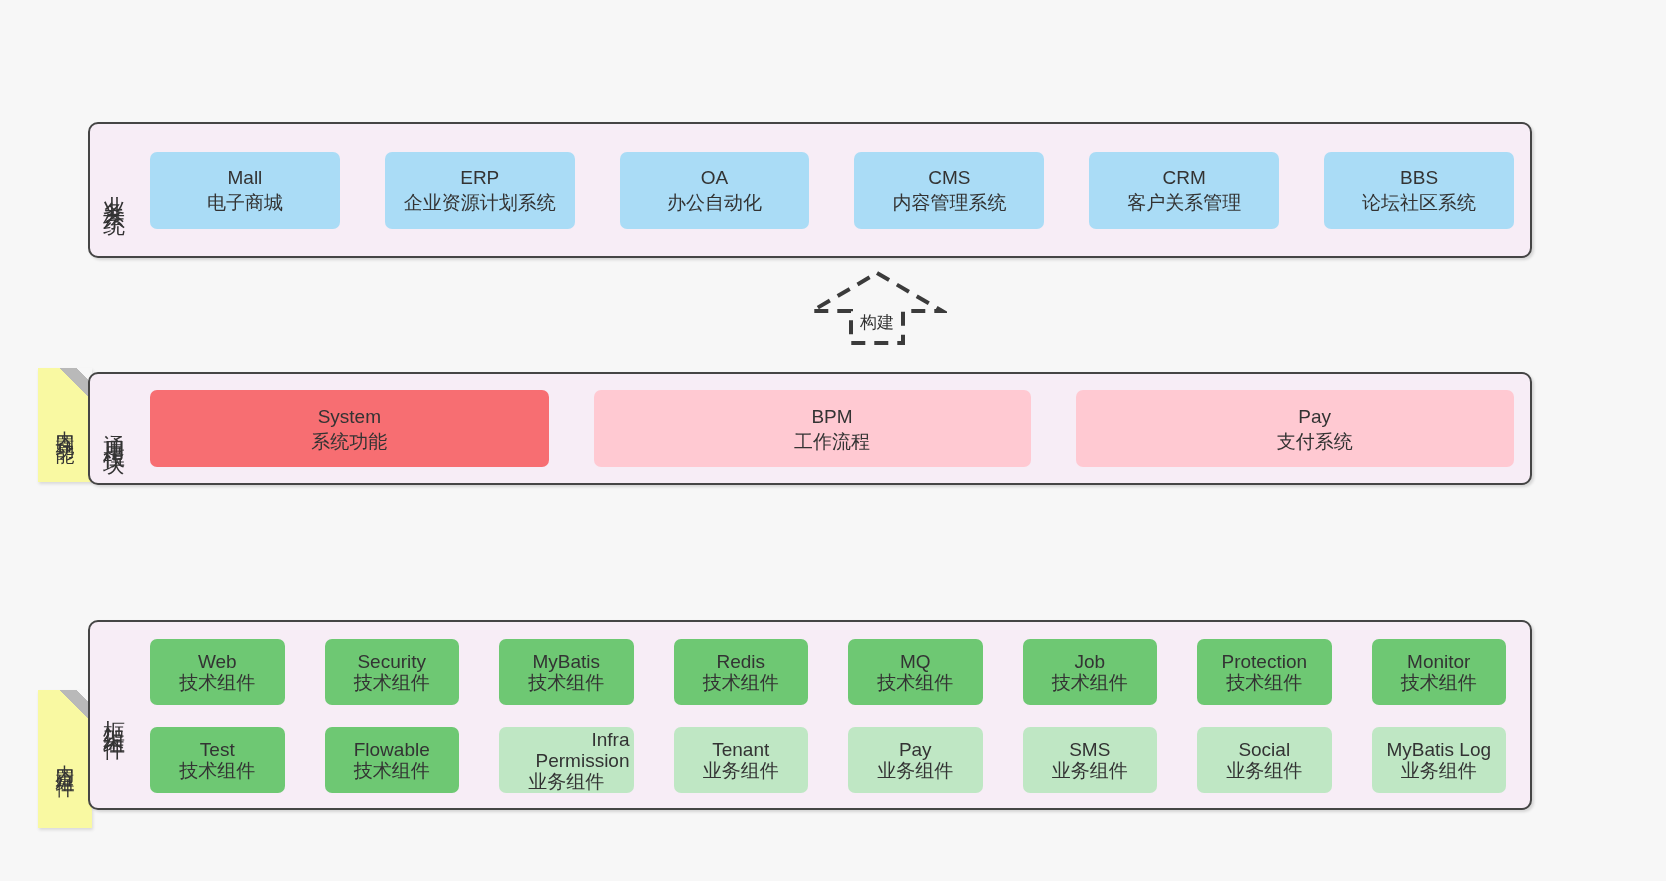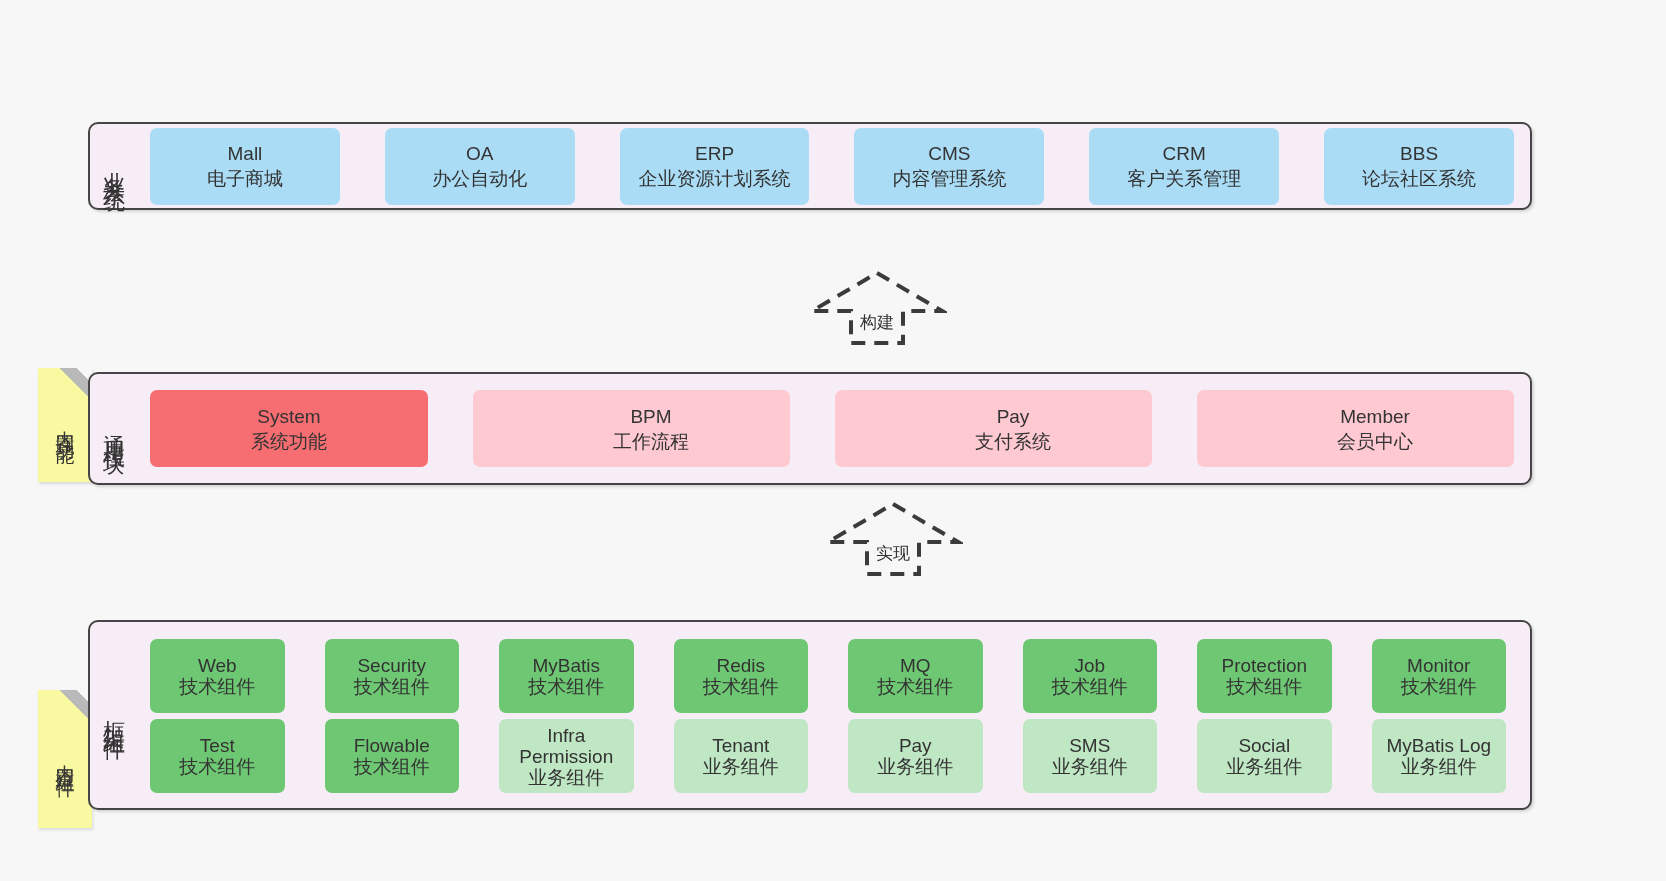--- a/index.html
+++ b/index.html
@@ -2,37 +2,37 @@
 <html><head>
 <meta charset="utf-8">
 <style>
   html,body{margin:0;padding:0;background:#f7f7f7;}
   body{font-family:"Liberation Sans","DejaVu Sans",sans-serif;color:#333;}
   .canvas{position:relative;width:1666px;height:881px;background:#f7f7f7;overflow:hidden;}
 
   
   .band{position:absolute;left:88px;width:1444px;background:#f7edf6;border:2px solid #454545;
         border-radius:10px;box-sizing:border-box;box-shadow:2px 2px 3px rgba(0,0,0,.14);}
-  .band-business{top:122px;height:88px;}
+  .band-business{top:122px;height:136px;}
   .band-modules{top:372px;height:113px;}
   .band-framework{top:620px;height:190px;}
 
   .side-label{position:absolute;left:11px;top:0;bottom:0;display:flex;align-items:center;}
   .side-label span{writing-mode:vertical-rl;text-orientation:upright;font-size:22px;
                    letter-spacing:6px;line-height:26px;color:#333;}
 
   .boxes{position:absolute;left:60px;right:16px;top:0;bottom:0;display:flex;align-items:center;gap:45px;}
   .box{flex:1;border-radius:7px;display:flex;flex-direction:column;align-items:center;
        justify-content:center;text-align:center;}
   .band-business .box,.band-modules .box{height:77px;font-size:19px;line-height:25px;}
 
   .rows{position:absolute;left:60px;right:24px;top:17px;bottom:15px;display:flex;
         flex-direction:column;justify-content:space-between;}
   .rowline{display:flex;gap:40px;}
-  .rowline .box{height:74px;font-size:19px;line-height:21px;padding:0 4px;box-sizing:border-box;}
+  .rowline .box{height:66px;font-size:19px;line-height:21px;padding:0 4px;box-sizing:border-box;text-align:right;}
 
   .blue{background:#aadcf6;}
   .red{background:#f76e72;}
   .pink{background:#ffc9d2;padding-left:39px;}
   .gdark{background:#6ec873;}
   .glight{background:#bfe7c4;}
 
   
   .sticky{position:absolute;left:38px;width:54px;display:flex;align-items:center;justify-content:center;
           background:linear-gradient(225deg,#f7f7f7 0px,#f7f7f7 11px,#b9b9b9 11px,#b9b9b9 23px,#f9f9a2 23px);
@@ -57,26 +57,26 @@
   <section class="band band-business">
     <div class="side-label">
       <span>业务系统</span>
     </div>
     <div class="boxes">
       <div class="box blue">
         <div>Mall</div>
         <div>电子商城</div>
       </div>
       <div class="box blue">
+        <div>ERP</div>
+        <div>企业资源计划系统</div>
+      </div>
+      <div class="box blue">
         <div>OA</div>
         <div>办公自动化</div>
-      </div>
-      <div class="box blue">
-        <div>ERP</div>
-        <div>企业资源计划系统</div>
       </div>
       <div class="box blue">
         <div>CMS</div>
         <div>内容管理系统</div>
       </div>
       <div class="box blue">
         <div>CRM</div>
         <div>客户关系管理</div>
       </div>
       <div class="box blue">
@@ -107,33 +107,23 @@
         <div>系统功能</div>
       </div>
       <div class="box pink">
         <div>BPM</div>
         <div>工作流程</div>
       </div>
       <div class="box pink">
         <div>Pay</div>
         <div>支付系统</div>
       </div>
-      <div class="box pink">
-        <div>Member</div>
-        <div>会员中心</div>
-      </div>
     </div>
   </section>
 
-  <div class="arrow arrow-implement">
-    <svg viewBox="0 0 140 76">
-      <polygon points="70,3 135,41 96,41 96,73 44,73 44,41 5,41" fill="#f7f7f7" stroke="#3b3b3b" stroke-width="4" stroke-dasharray="14 9"></polygon>
-    </svg>
-    <span class="arrow-label">实现</span>
-  </div>
 
   <div class="sticky sticky-framework">
     <span>内置组件</span>
   </div>
 
   <section class="band band-framework">
     <div class="side-label">
       <span>框架组件</span>
     </div>
     <div class="rows">

